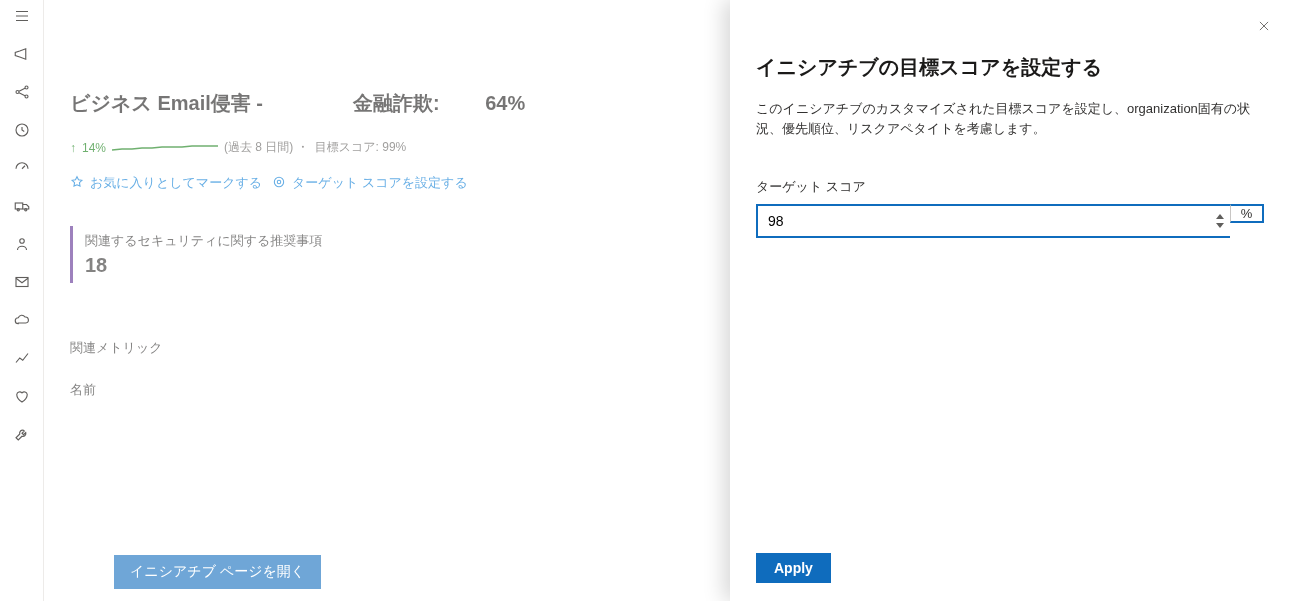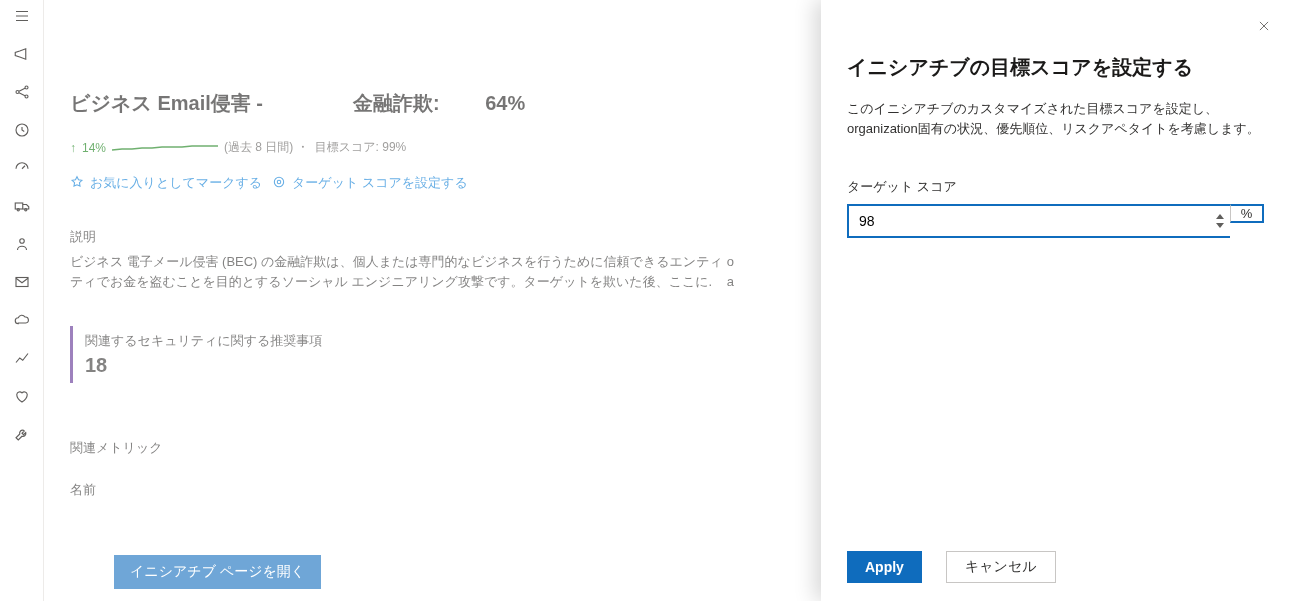--- a/index.html
+++ b/index.html
@@ -116,21 +116,21 @@
   border: none;
   padding: 8px 16px;
   font-size: 14px;
   cursor: pointer;
 }
 .panel {
   position: absolute;
   right: 0;
   top: 0;
   bottom: 0;
-  width: 469px;
+  width: 560px;
   background: #ffffff;
   box-shadow: -6px 0 20px rgba(0,0,0,0.16);
   display: flex;
   flex-direction: column;
   padding: 26px 26px 18px 26px;
   z-index: 10;
 }
 .panel .close-btn {
   position: absolute;
   right: 10px;
@@ -346,28 +346,20 @@
         <span>
           <svg width="14" height="14" viewBox="0 0 24 24" fill="none" stroke="#0078d4" stroke-width="1.8">
               <circle cx="12" cy="12" r="8"></circle>
               <circle cx="12" cy="12" r="3"></circle>
             </svg>
         </span>
         <span>ターゲット スコアを設定する</span>
       </span>
     </div>
 
-    <div class="desc-block">
-      <div class="desc-label">説明</div>
-      <div style="position:relative;">
-        <div class="desc-text">ビジネス 電子メール侵害 (BEC) の金融詐欺は、個人または専門的なビジネスを行うために信頼できるエンティティでお金を盗むことを目的とするソーシャル エンジニアリング攻撃です。ターゲットを欺いた後、ここに.</div>
-        <span style="position:absolute; right:-4px; top:2px; font-size:13px; color:#323130;">o</span>
-        <span style="position:absolute; right:-4px; top:22px; font-size:13px; color:#323130;">a</span>
-      </div>
-    </div>
 
     <div class="reco-card">
       <div class="reco-label">関連するセキュリティに関する推奨事項</div>
       <div class="reco-count">18</div>
     </div>
 
     <div class="metrics-block">
       <div class="metrics-label">関連メトリック</div>
       <div class="metrics-col">名前</div>
     </div>
@@ -399,16 +391,15 @@
               <svg viewBox="0 0 10 6">
                 <path d="M0 0l5 6 5-6z"></path>
               </svg>
             </div>
         </div>
       </div>
       <div class="suffix">%</div>
     </div>
     <div class="footer">
       <button class="btn-apply">Apply</button>
-      <button class="btn-cancel">キャンセル</button>
     </div>
   </div>
 </div>
 
 </body></html>

